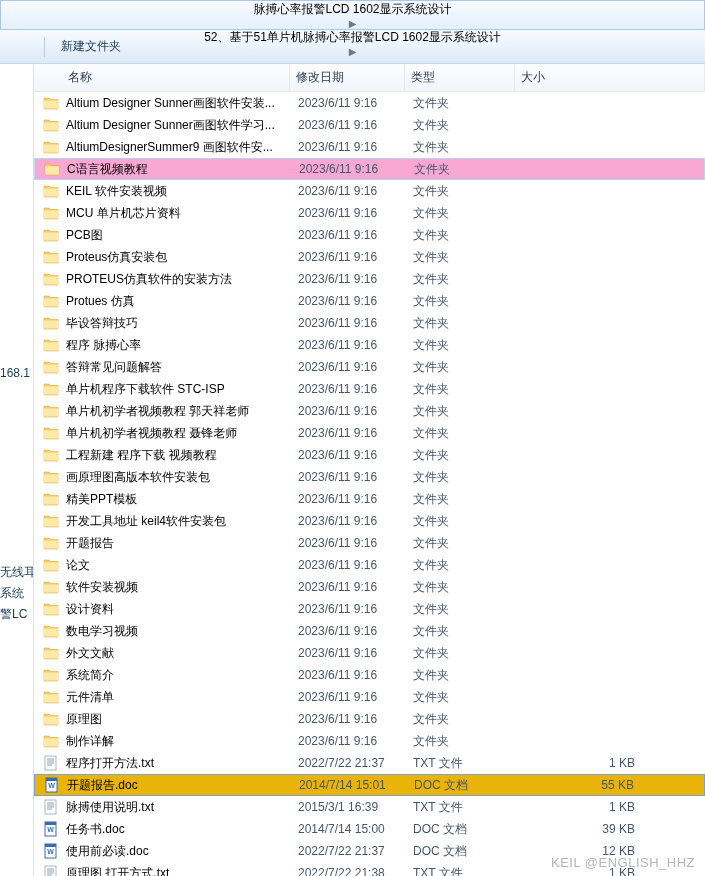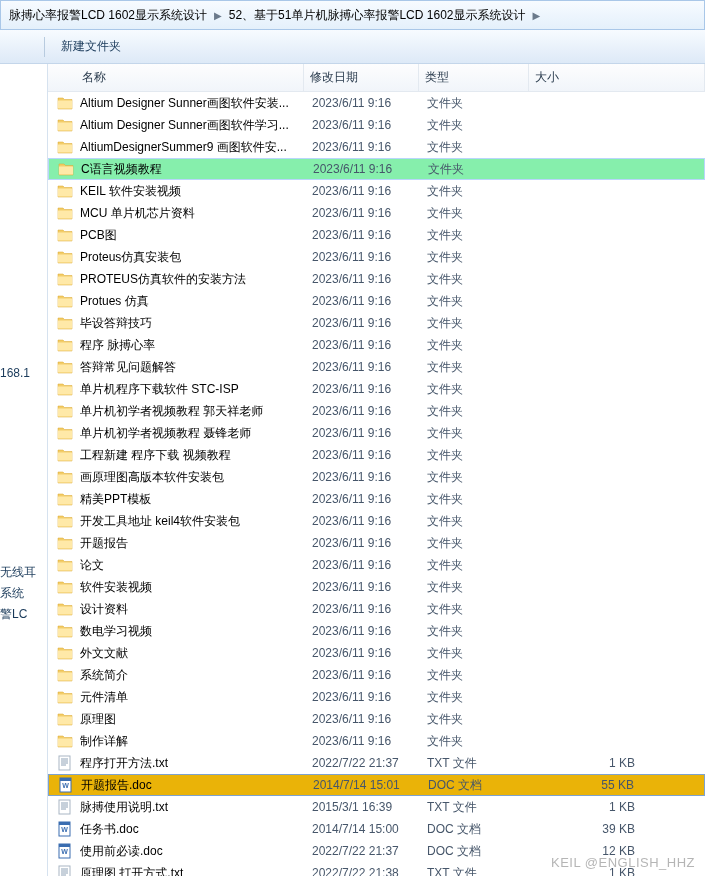--- a/index.html
+++ b/index.html
@@ -12,20 +12,21 @@
       height: 876px;
     }
     .breadcrumb-bar {
       height: 30px;
       background: linear-gradient(#f7fbff, #e4f0fb);
       border: 1px solid #a9c7e8;
       display: flex;
       align-items: center;
       padding: 0 4px;
       color: #000;
+      flex-direction: column;
     }
     .crumb {
       padding: 0 4px;
       white-space: nowrap;
     }
     .crumb-arrow {
       color: #6b7a8b;
       padding: 0 3px;
       font-size: 10px;
     }
@@ -38,21 +39,21 @@
       padding-left: 44px;
       gap: 16px;
       color: #1a3a5a;
     }
     .toolbar .divider { width:1px; height:20px; background:#b8cbdf; }
     .main {
       display: flex;
       height: calc(876px - 64px);
     }
     .sidebar {
-      width: 48px;
+      width: 34px;
       border-right: 1px solid #d6e2ef;
       overflow: hidden;
       color: #1a3a5a;
       padding-top: 300px;
     }
     .sidebar div { white-space: nowrap; padding: 2px 0; }
     .filepane {
       flex: 1;
       overflow: auto;
     }
@@ -69,21 +70,21 @@
     .c-date { width: 115px; }
     .c-type { width: 110px; }
     .c-size { flex: 1; }
     .rows { }
     .row {
       display: flex;
       align-items: center;
       height: 22px;
       padding-left: 8px;
     }
-    .row.hovered { background: #86efac; border: 1px solid #b8d6fb; height:22px; }
+    .row.hovered { background: #f9a8d4; border: 1px solid #b8d6fb; height:22px; }
     .row.selected { background: #eab308; border: 1px solid #7da2ce; }
     .icon {
       width: 18px; height: 18px; margin-right: 6px; flex-shrink: 0;
       display: inline-flex; align-items: center; justify-content: center;
     }
     .r-name { width: 232px; white-space: nowrap; overflow: hidden; text-overflow: ellipsis; }
     .r-date { width: 115px; color: #46566a; white-space: nowrap; }
     .r-type { width: 110px; color: #46566a; white-space: nowrap; }
     .r-size { flex: 1; text-align: right; color: #46566a; padding-right: 70px; white-space: nowrap; }
     .watermark {

